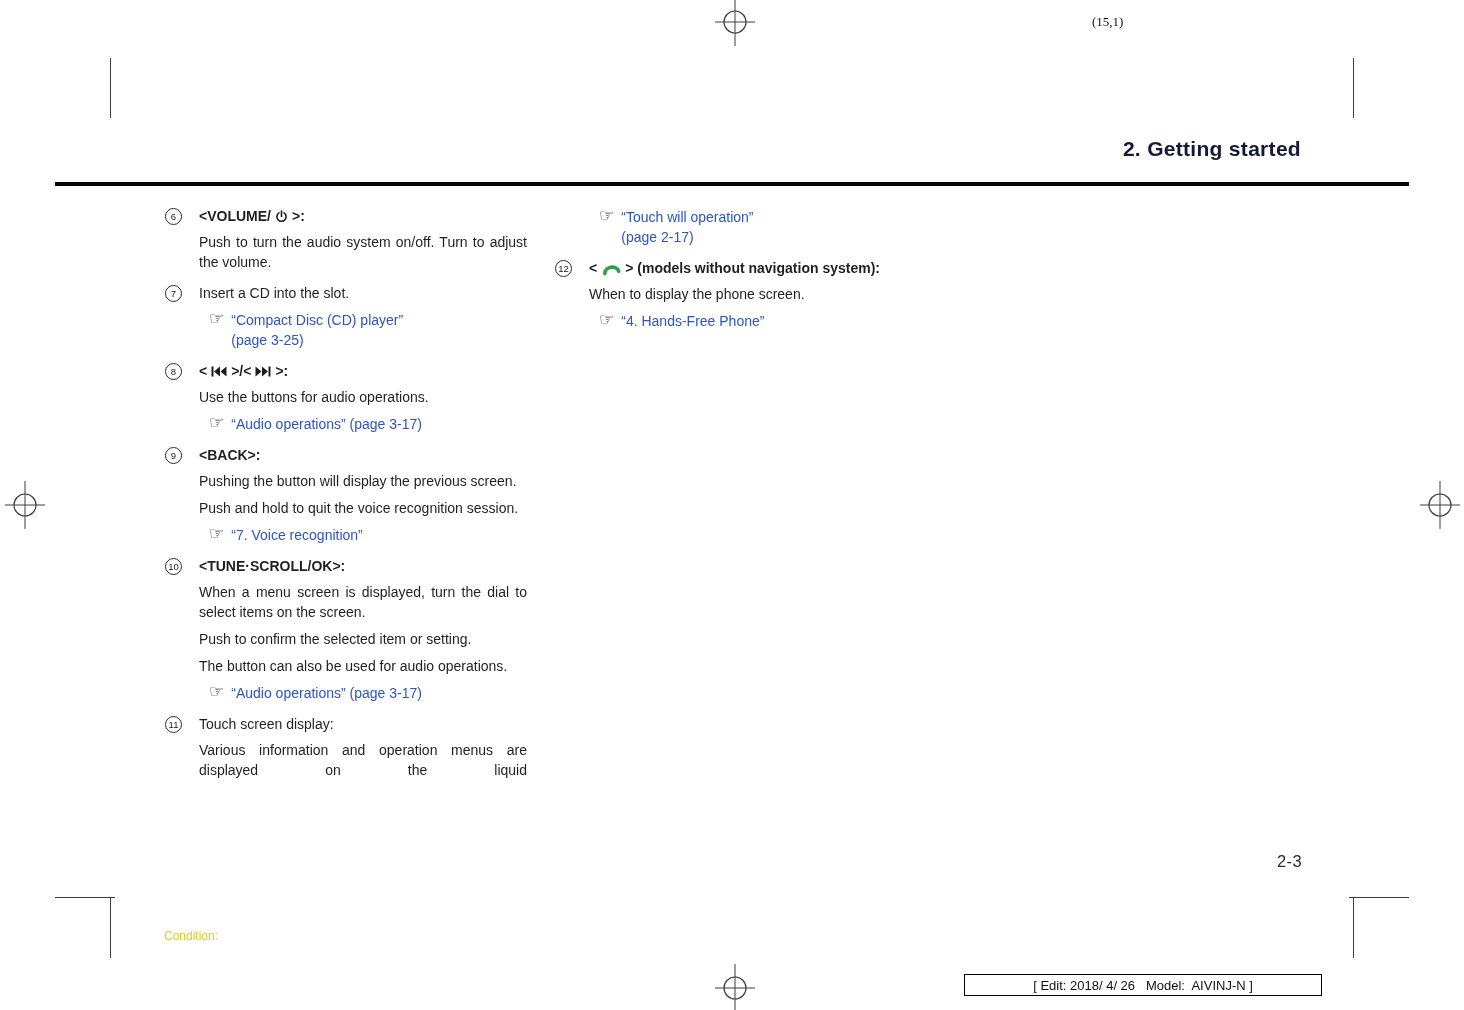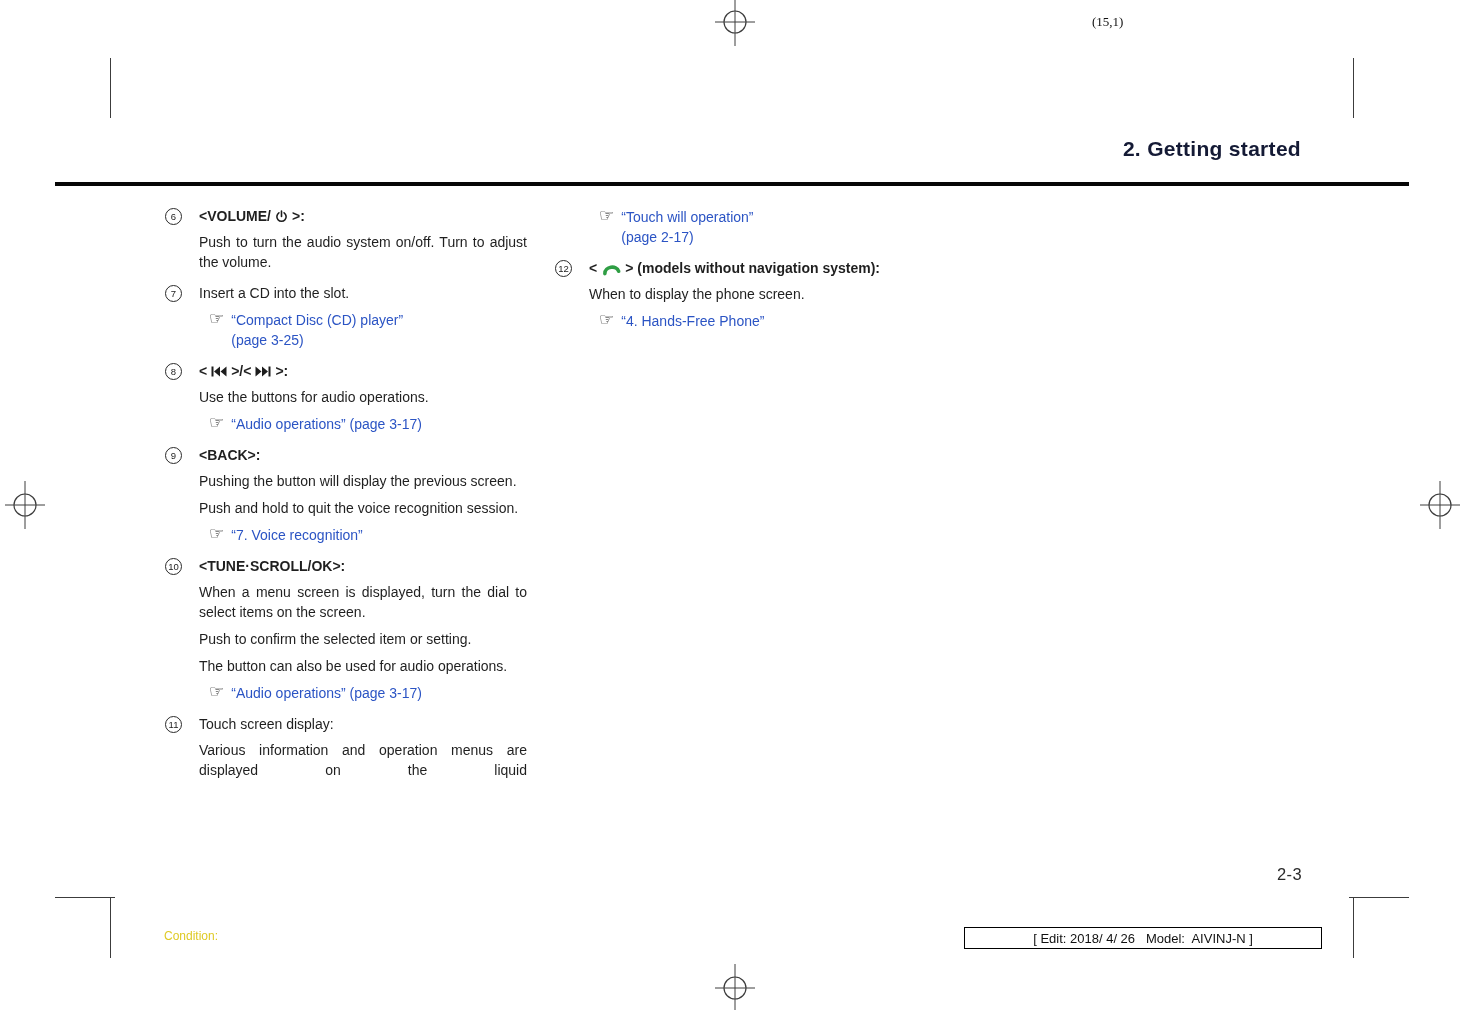--- a/index.html
+++ b/index.html
@@ -36,24 +36,24 @@
   .head { margin:0 0 6px 0; text-align:justify; }
   .bold { font-weight:bold; }
   .para { margin:0 0 7px 0; text-align:justify; }
   .force-just { text-align-last:justify; }
   .ref { display:flex; align-items:flex-start; margin:1px 0 7px 10px; }
   .hand { font-size:17px; line-height:18px; margin-right:7px; color:#101010; flex:0 0 auto; }
   .ref-text { color:#2b54c4; }
   .ref-line { display:block; line-height:20px; }
   .ic { display:inline-flex; vertical-align:middle; position:relative; top:-1px; margin:0 4px; }
   
-  .page-num { position:absolute; top:852px; right:162px; font-size:16.5px; color:#2b2b2b; letter-spacing:0.4px;margin-top:13px; }
+  .page-num { position:absolute; top:852px; right:162px; font-size:16.5px; color:#2b2b2b; letter-spacing:0.4px; }
   .condition { position:absolute; left:164px; top:929px; font-size:12px; color:#dfca25; }
   .edit-box {
-    position:absolute; left:964px; top:927px; width:358px; height:22px;
+    position:absolute; left:964px; top:974px; width:358px; height:22px;
     border:1px solid #000; display:flex; align-items:center; justify-content:center;
     font-size:13px; color:#111; white-space:pre; background:#fff;
   }
 </style>
 </head>
 <body>
 
 <div class="page">
 
   <div class="regmark" style="left:713px; top:-2px;">

